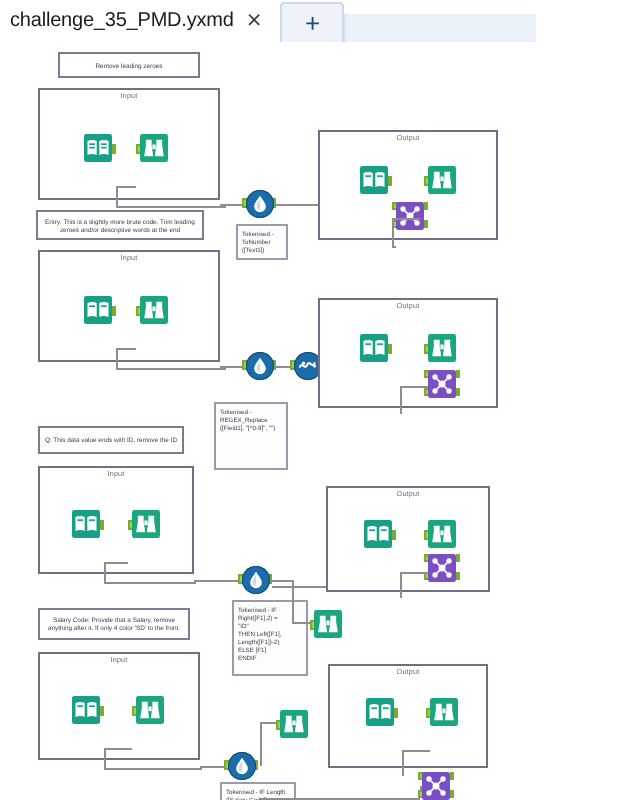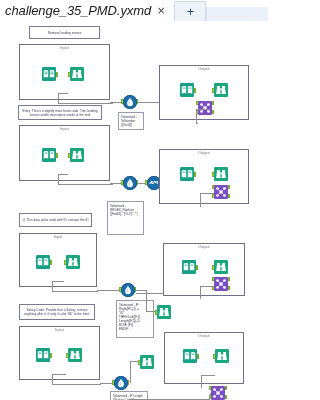--- a/index.html
+++ b/index.html
@@ -12,21 +12,21 @@
   
   .tabbar{
     position:absolute;left:0;top:0;width:268px;height:21px;
     background:#ffffff;border-bottom:1px solid #d6dde6;
     display:flex;align-items:flex-end;
   }
   .tab{
     height:21px;display:flex;align-items:center;gap:5px;
     padding:0 6px 0 5px;background:#ffffff;
   }
-  .tab-title{font-size:13px;color:#1b1b1b;white-space:nowrap;letter-spacing:-0.1px;font-style:italic;}
+  .tab-title{font-size:10px;color:#1b1b1b;white-space:nowrap;letter-spacing:-0.1px;}
   .tab-close{
     font-size:10px;color:#3a3a3a;line-height:1;cursor:pointer;
     padding:0 1px;font-family:"DejaVu Sans",sans-serif;
   }
   .newtab{
     width:30px;height:19px;margin-left:2px;
     background:#eef3fa;border:1px solid #ccd9ea;border-bottom:none;
     border-radius:2px 2px 0 0;
     display:flex;align-items:center;justify-content:center;
     color:#25486e;font-size:13px;line-height:1;cursor:pointer;

